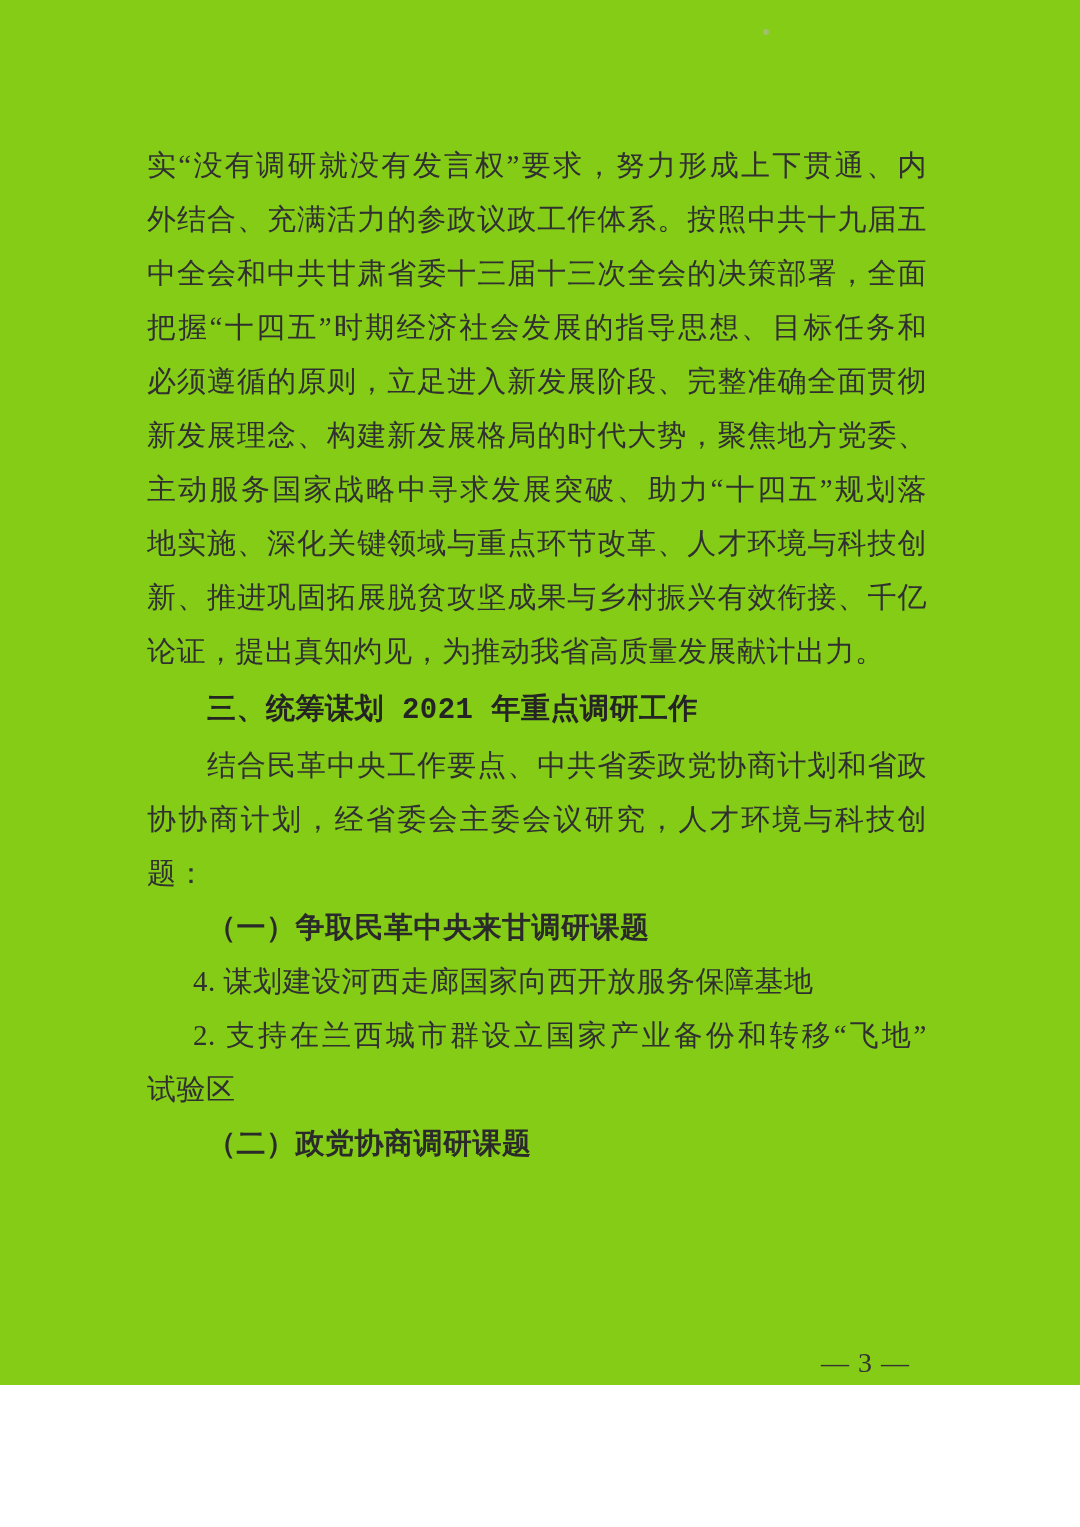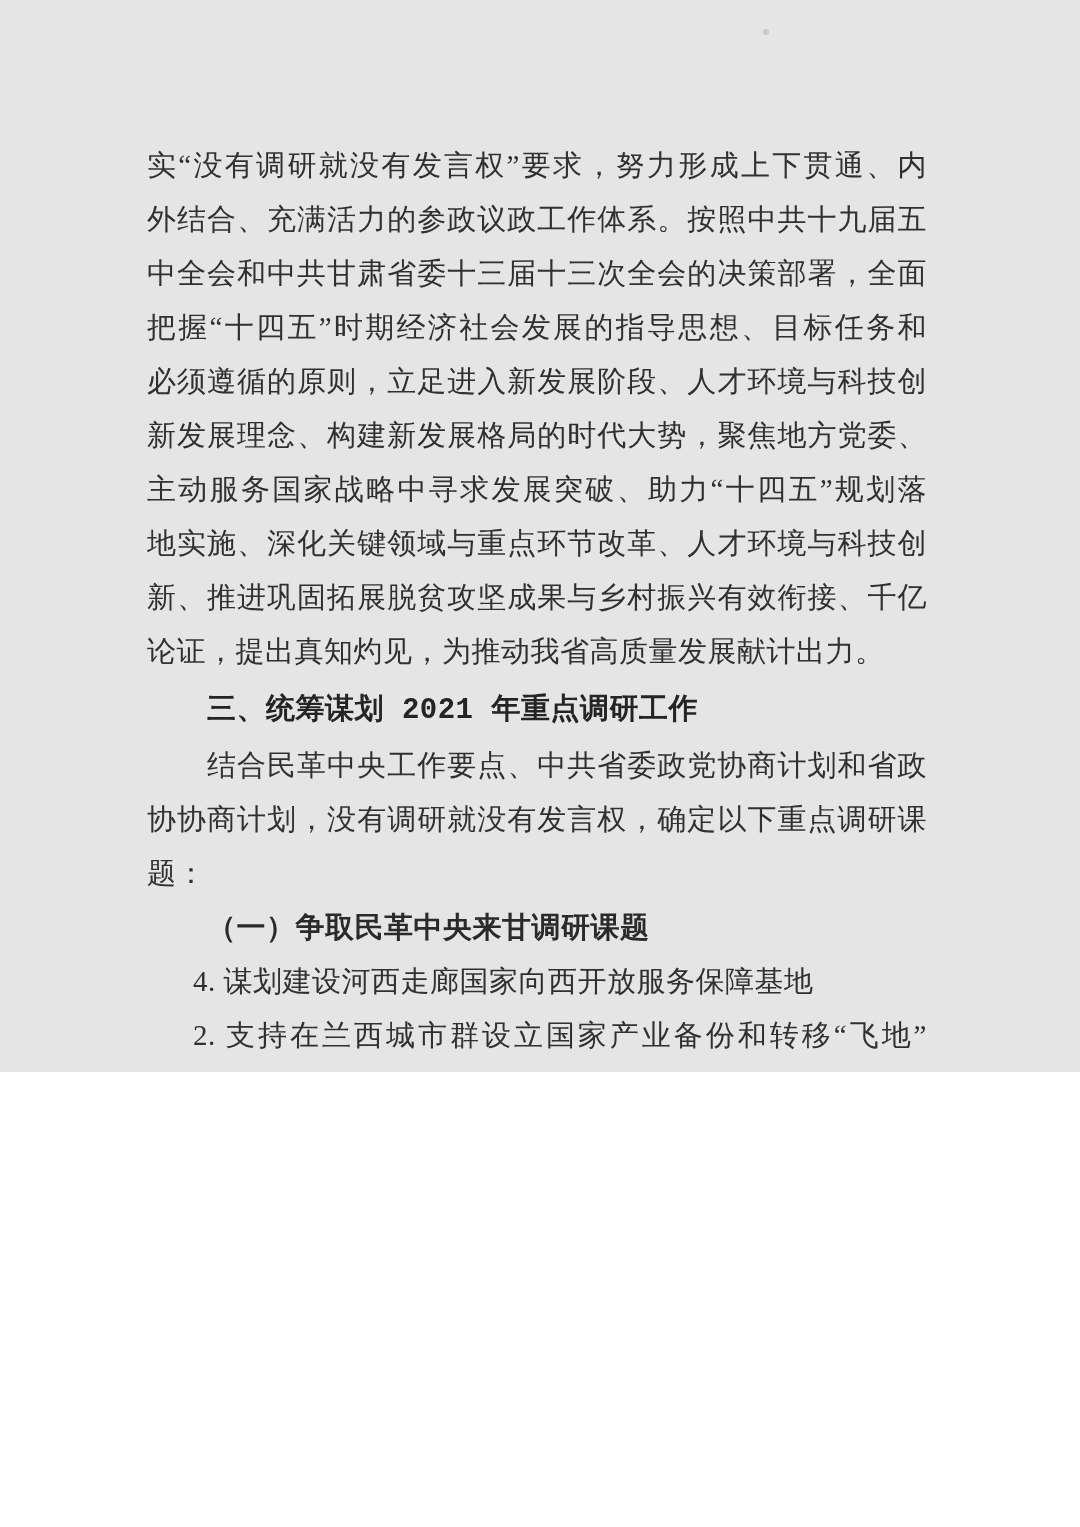--- a/index.html
+++ b/index.html
@@ -3,22 +3,22 @@
 <meta charset="utf-8">
 <style>
   html, body {
     margin: 0;
     padding: 0;
     background: #ffffff;
   }
   .page {
     position: relative;
     width: 1080px;
-    height: 1072px;
-    background: #e5e5e5;
+    height: 1385px;
+    background: #84cc16;
     overflow: hidden;
     font-family: "Liberation Serif", "DejaVu Serif", serif;
     color: #303030;
   }
   .textblock {
     position: absolute;
     left: 147px;
     top: 138px;
     width: 780px;
   }
@@ -73,31 +73,31 @@
 
 <div class="page">
 
   <div class="speck speck-top"></div>
 
   <div class="textblock">
     <div class="line justify">实“没有调研就没有发言权”要求，努力形成上下贯通、内</div>
     <div class="line justify">外结合、充满活力的参政议政工作体系。按照中共十九届五</div>
     <div class="line justify">中全会和中共甘肃省委十三届十三次全会的决策部署，全面</div>
     <div class="line justify">把握“十四五”时期经济社会发展的指导思想、目标任务和</div>
-    <div class="line justify">必须遵循的原则，立足进入新发展阶段、人才环境与科技创</div>
+    <div class="line justify">必须遵循的原则，立足进入新发展阶段、完整准确全面贯彻</div>
     <div class="line justify">新发展理念、构建新发展格局的时代大势，聚焦地方党委、</div>
     <div class="line justify">主动服务国家战略中寻求发展突破、助力“十四五”规划落</div>
     <div class="line justify">地实施、深化关键领域与重点环节改革、人才环境与科技创</div>
     <div class="line justify">新、推进巩固拓展脱贫攻坚成果与乡村振兴有效衔接、千亿</div>
     <div class="line">论证，提出真知灼见，为推动我省高质量发展献计出力。</div>
 
     <div class="line heading indent">三、统筹谋划 2021 年重点调研工作</div>
 
     <div class="line justify indent">结合民革中央工作要点、中共省委政党协商计划和省政</div>
-    <div class="line justify">协协商计划，没有调研就没有发言权，确定以下重点调研课</div>
+    <div class="line justify">协协商计划，经省委会主委会议研究，人才环境与科技创</div>
     <div class="line">题：</div>
 
     <div class="line kaiti indent">（一）争取民革中央来甘调研课题</div>
 
     <div class="line indent-item">4. 谋划建设河西走廊国家向西开放服务保障基地</div>
     <div class="line justify indent-item">2. 支持在兰西城市群设立国家产业备份和转移“飞地”</div>
     <div class="line">试验区</div>
 
     <div class="line kaiti indent">（二）政党协商调研课题</div>
   </div>

